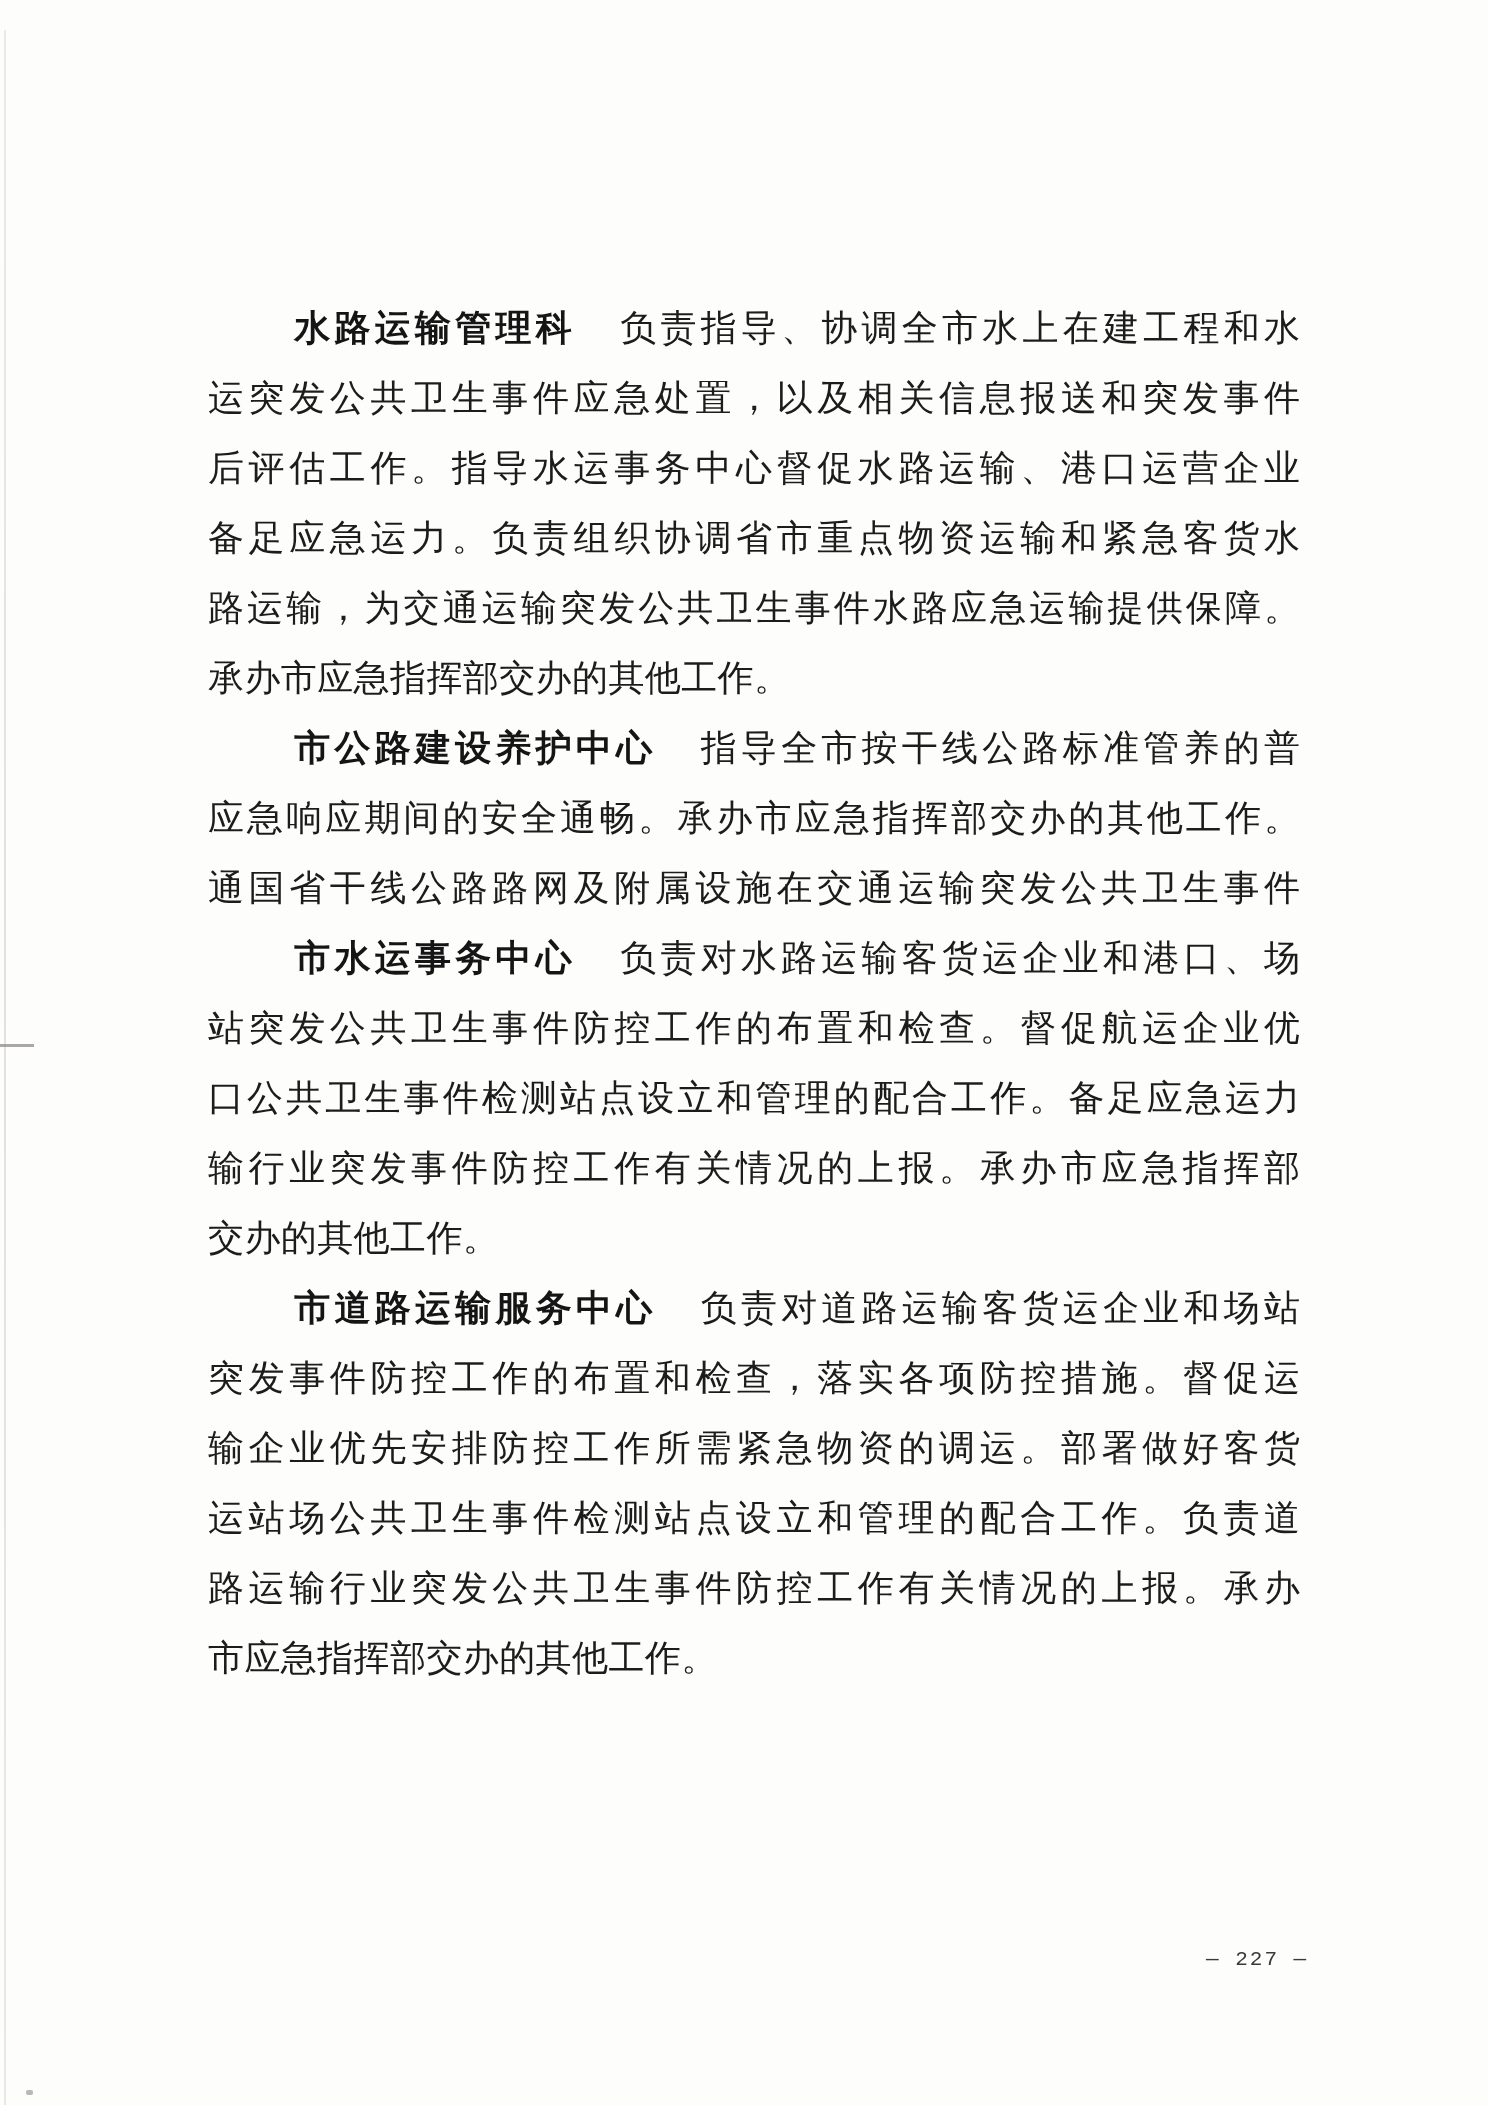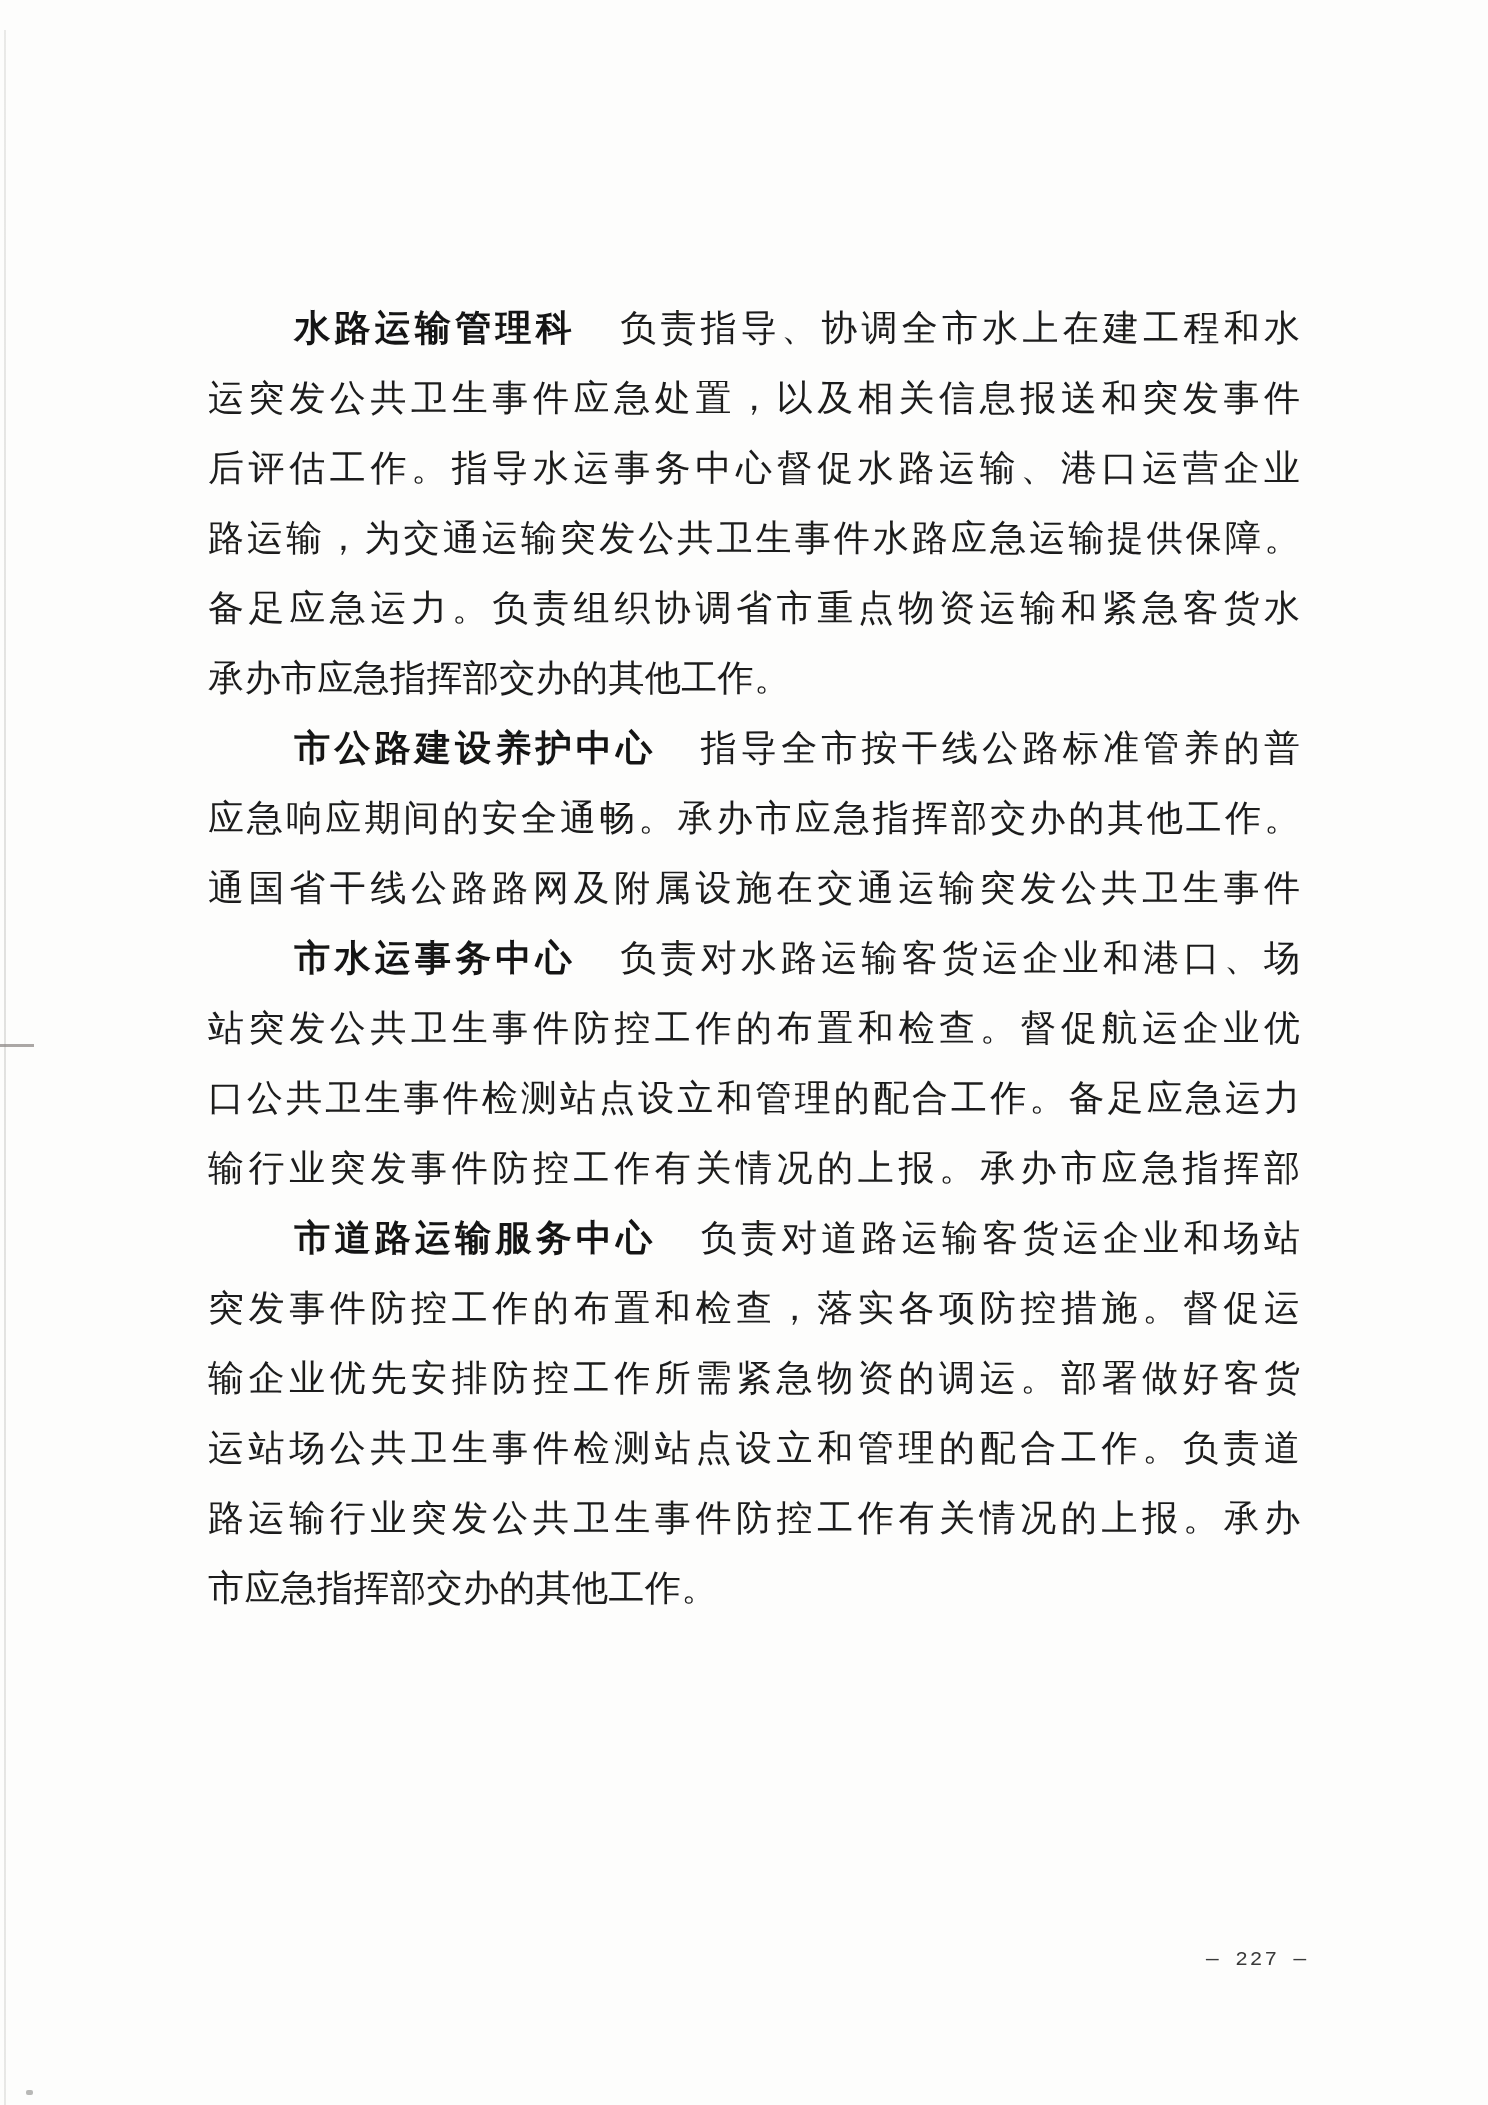--- a/index.html
+++ b/index.html
@@ -100,36 +100,37 @@
   <div class="scan-vline"></div>
   <div class="scan-tick"></div>
   <div class="scan-speck"></div>
 
   <main class="textblock">
 
     <section class="para">
       <div class="line first"><span class="indent"></span><span class="hd">水路运输管理科</span><span class="hgap"></span><span>负责指导、协调全市水上在建工程和水</span></div>
       <div class="line">运突发公共卫生事件应急处置，以及相关信息报送和突发事件</div>
       <div class="line">后评估工作。指导水运事务中心督促水路运输、港口运营企业</div>
+      <div class="line">备足应急运力。负责组织协调省市重点物资运输和紧急客货水</div>
       <div class="line">路运输，为交通运输突发公共卫生事件水路应急运输提供保障。</div>
-      <div class="line">备足应急运力。负责组织协调省市重点物资运输和紧急客货水</div>
       <div class="line end">承办市应急指挥部交办的其他工作。</div>
     </section>
 
     <section class="para">
       <div class="line first"><span class="indent"></span><span class="hd">市公路建设养护中心</span><span class="hgap"></span><span>指导全市按干线公路标准管养的普</span></div>
       <div class="line">应急响应期间的安全通畅。承办市应急指挥部交办的其他工作。</div>
       <div class="line">通国省干线公路路网及附属设施在交通运输突发公共卫生事件</div>
     </section>
 
     <section class="para">
       <div class="line first"><span class="indent"></span><span class="hd">市水运事务中心</span><span class="hgap"></span><span>负责对水路运输客货运企业和港口、场</span></div>
       <div class="line">站突发公共卫生事件防控工作的布置和检查。督促航运企业优</div>
       <div class="line">口公共卫生事件检测站点设立和管理的配合工作。备足应急运力</div>
       <div class="line">输行业突发事件防控工作有关情况的上报。承办市应急指挥部</div>
+      <div class="line end">交办的其他工作。</div>
     </section>
 
     <section class="para">
       <div class="line first"><span class="indent"></span><span class="hd">市道路运输服务中心</span><span class="hgap"></span><span>负责对道路运输客货运企业和场站</span></div>
       <div class="line">突发事件防控工作的布置和检查，落实各项防控措施。督促运</div>
       <div class="line">输企业优先安排防控工作所需紧急物资的调运。部署做好客货</div>
       <div class="line">运站场公共卫生事件检测站点设立和管理的配合工作。负责道</div>
       <div class="line">路运输行业突发公共卫生事件防控工作有关情况的上报。承办</div>
       <div class="line end">市应急指挥部交办的其他工作。</div>
     </section>

